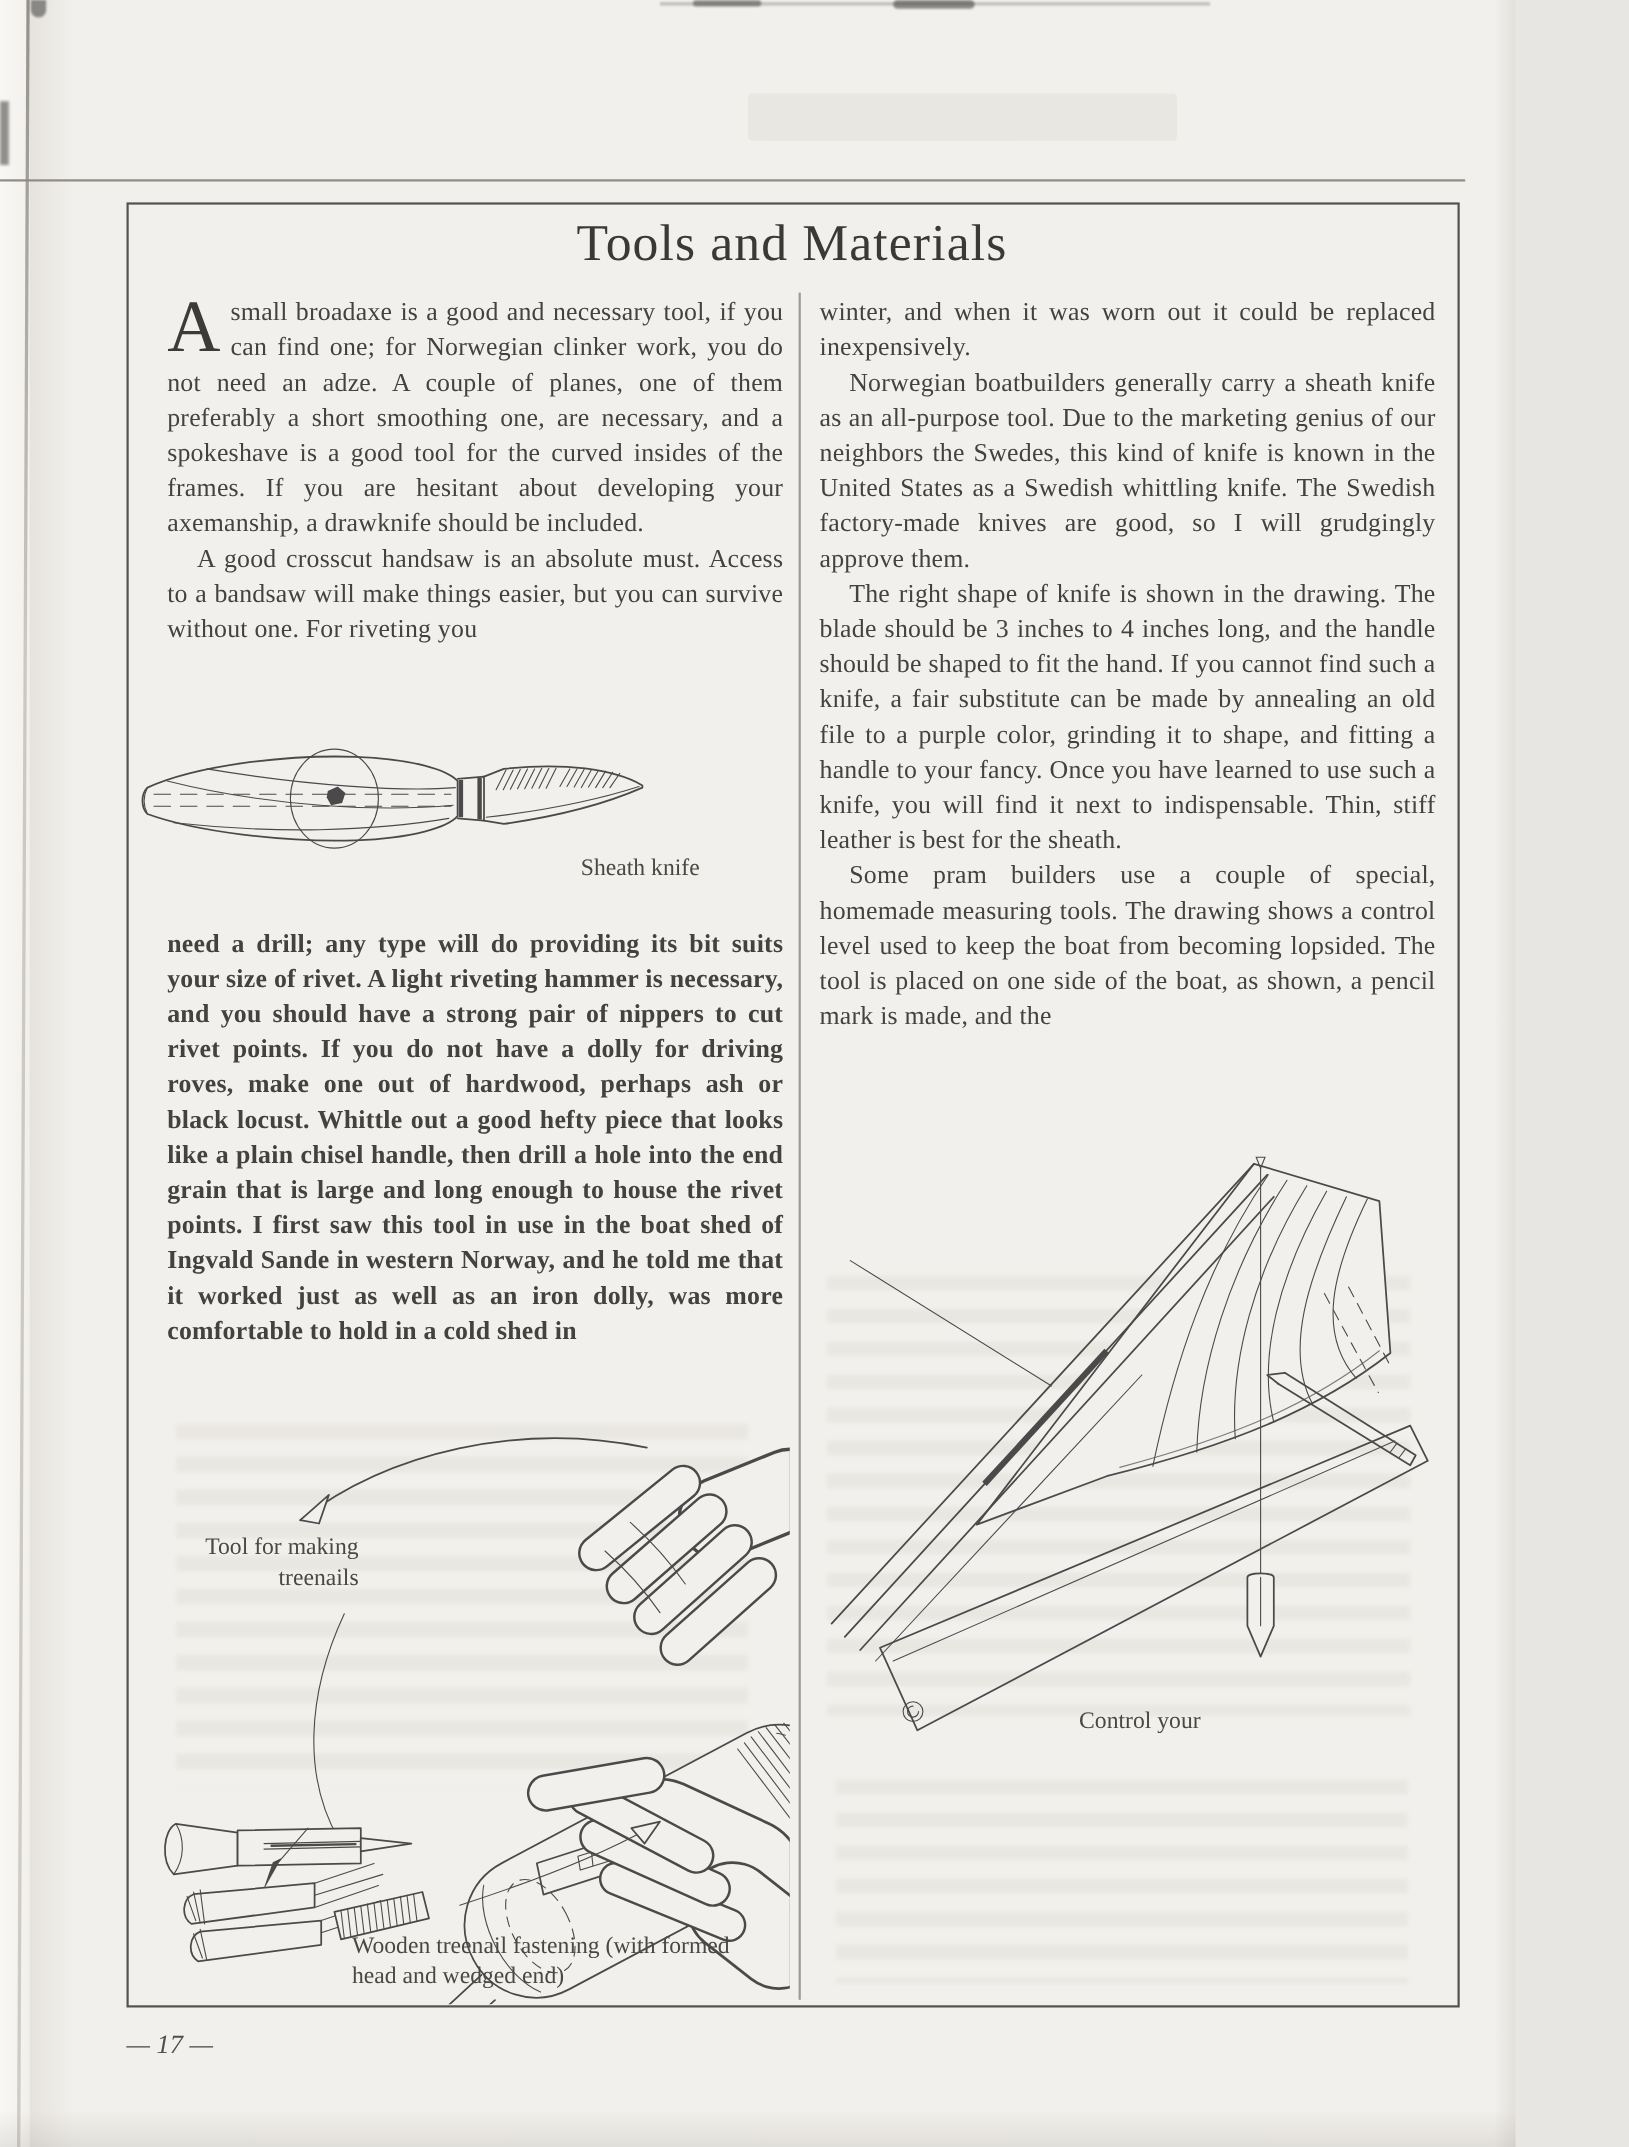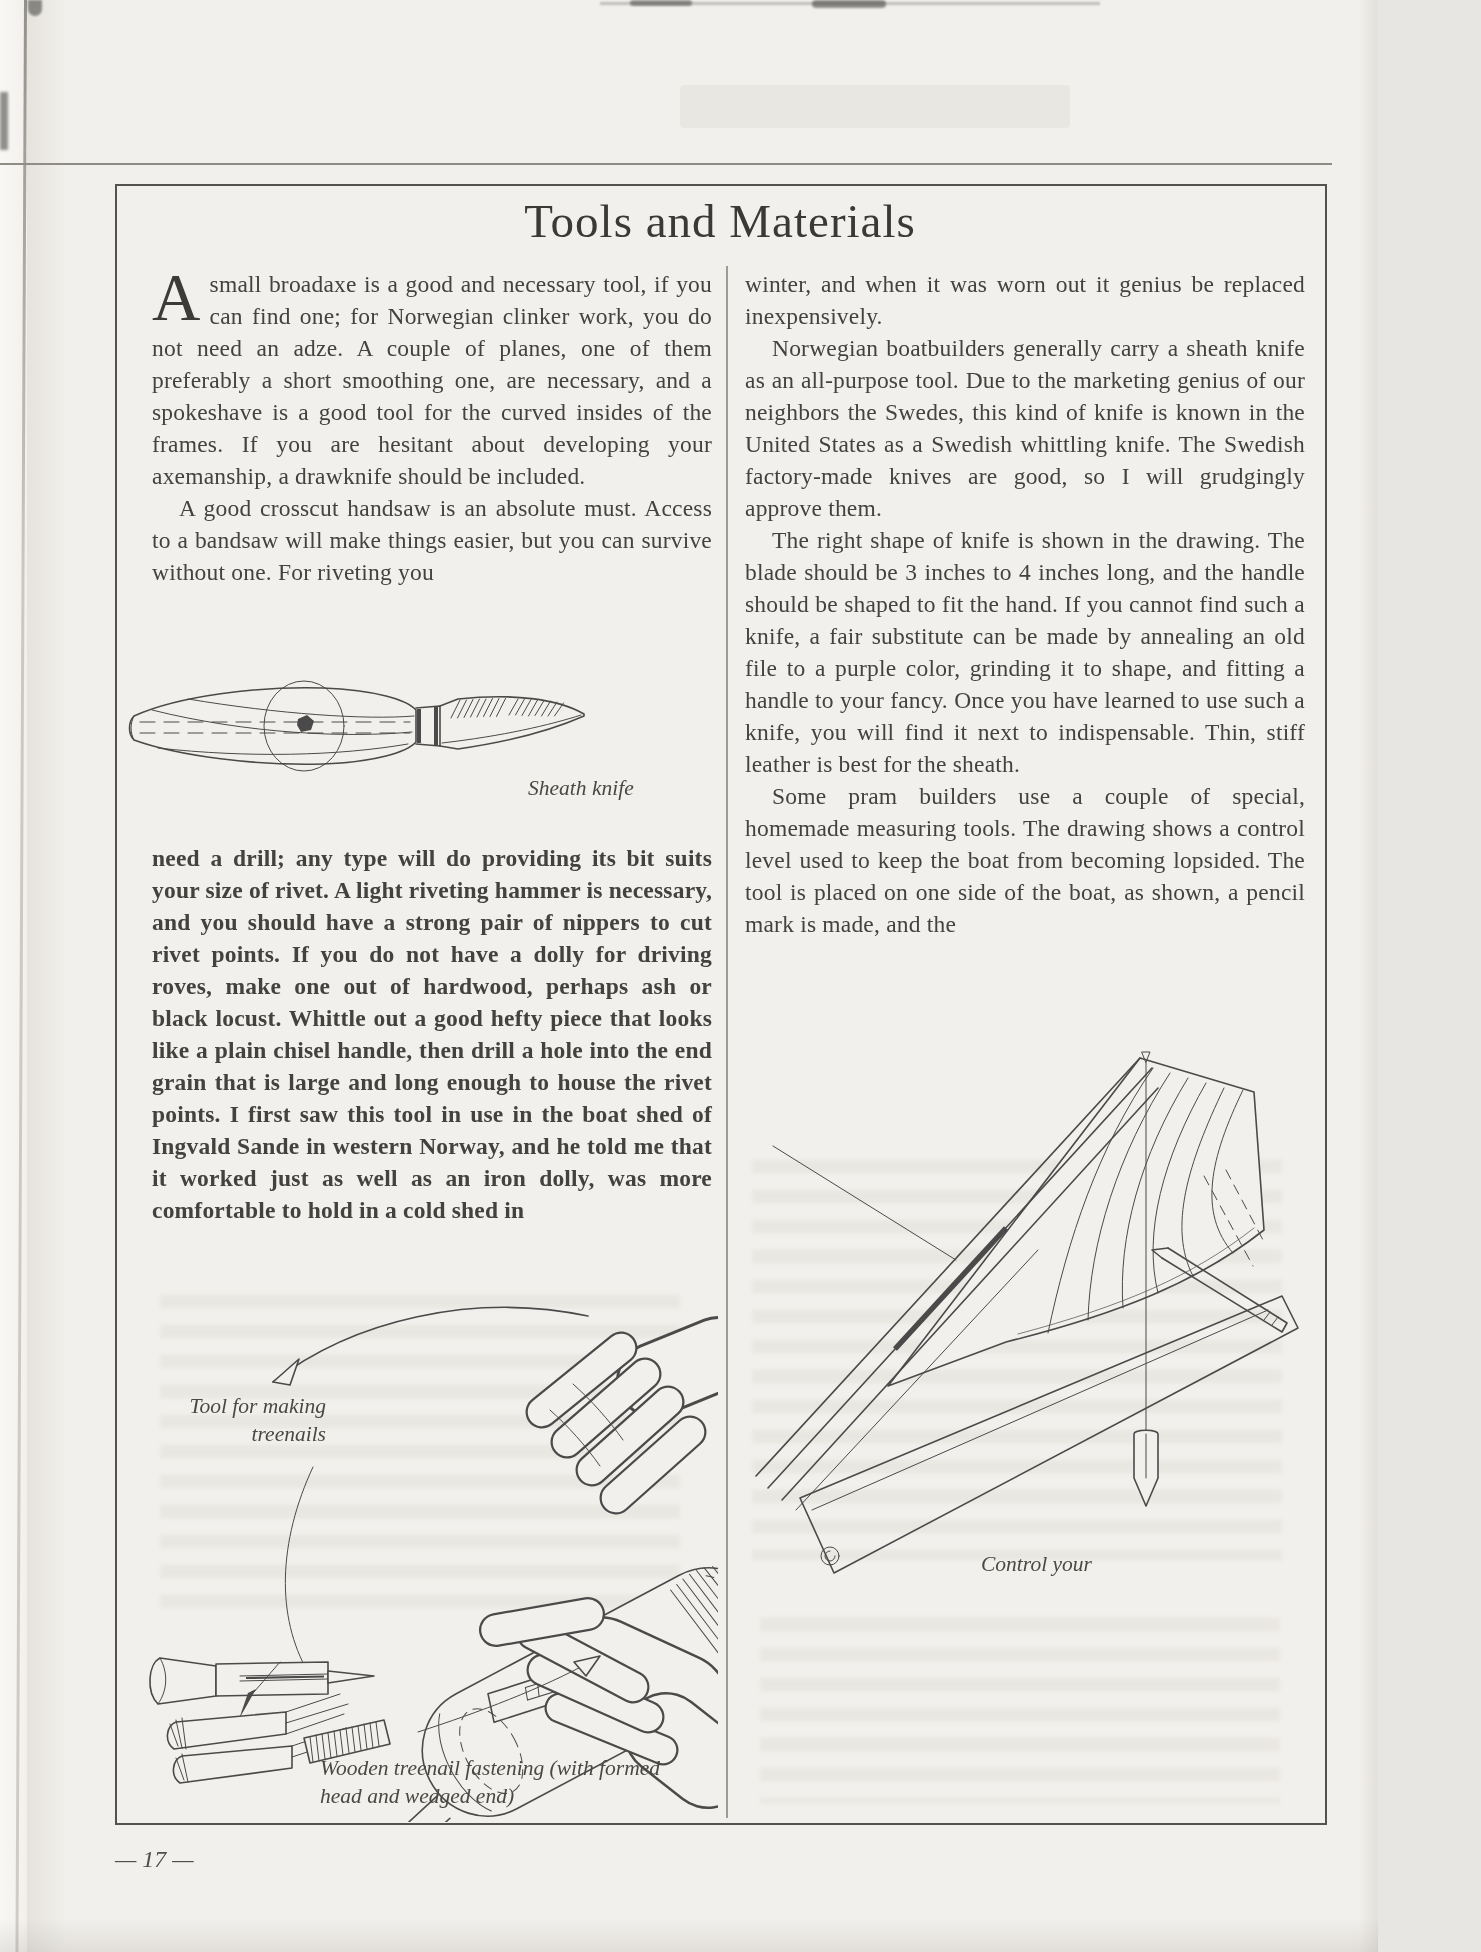--- a/index.html
+++ b/index.html
@@ -26,21 +26,21 @@
   .top-rule{position:absolute;left:0;top:163px;width:1332px;height:2px;background:#8f8b85;}
   .frame{position:absolute;left:115px;top:184px;width:1208px;height:1637px;border:2px solid #54524e;}
   .divider{position:absolute;left:726px;top:266px;width:2px;height:1552px;background:#8f8b85;opacity:.85;}
   
   .title{position:absolute;left:115px;top:194px;width:1210px;text-align:center;
          font-size:47px;letter-spacing:1px;color:#3b3936;}
   .tblock{position:absolute;text-align:justify;font-size:23.5px;line-height:32px;letter-spacing:.2px;}
   .tblock p{margin:0;}
   .ind{text-indent:27px;}
   .dropcap{float:left;font-size:67px;line-height:53px;padding:3px 9px 0 0;color:#3d3b37;}
-  .cap{position:absolute;font-style:italic;font-size:21.5px;line-height:1.32;color:#4a4843;}
+  .cap{position:absolute;font-size:21.5px;line-height:1.32;color:#4a4843;}
   .pagenum{position:absolute;left:115px;top:1846px;width:1210px;
            font-style:italic;font-size:24px;color:#504e4a;}
   
   .fig{position:absolute;}
   svg{display:block;}
   .ln{stroke:#4a4a4a;stroke-width:1.6;fill:none;stroke-linecap:round;stroke-linejoin:round;}
   .ln1{stroke:#4a4a4a;stroke-width:1;fill:none;stroke-linecap:round;}
   .fillp{fill:#f2f0ec;}
   .cd{stroke:#4a4a4a;fill:none;stroke-linecap:round;}
   .cp{stroke:#f2f0ec;fill:none;stroke-linecap:round;}
@@ -191,21 +191,21 @@
       <g>
         <path class="ln1" d="M300,470 C362,450 425,426 472,400"></path>
         <path class="ln fillp" d="M482,394 L456,400 L468,414 Z"></path>
       </g>
     </svg>
     <div class="cap" style="left:28px;top:130px;width:180px;text-align:right;">Tool for making treenails</div>
     <div class="cap" style="left:202px;top:492px;width:352px;">Wooden treenail fastening (with formed head and wedged end)</div>
   </div>
 
   <div class="tblock" style="left:745px;top:268px;width:560px;">
-    <p>winter, and when it was worn out it genius be replaced inexpensively.</p>
+    <p>winter, and when it was worn out it could be replaced inexpensively.</p>
     <p class="ind">Norwegian boatbuilders generally carry a sheath knife as an all-purpose tool. Due to the marketing genius of our neighbors the Swedes, this kind of knife is known in the United States as a Swedish whittling knife. The Swedish factory-made knives are good, so I will grudgingly approve them.</p>
     <p class="ind">The right shape of knife is shown in the drawing. The blade should be 3 inches to 4 inches long, and the handle should be shaped to fit the hand. If you cannot find such a knife, a fair substitute can be made by annealing an old file to a purple color, grinding it to shape, and fitting a handle to your fancy. Once you have learned to use such a knife, you will find it next to indispensable. Thin, stiff leather is best for the sheath.</p>
     <p class="ind">Some pram builders use a couple of special, homemade measuring tools. The drawing shows a control level used to keep the boat from becoming lopsided. The tool is placed on one side of the boat, as shown, a pencil mark is made, and the</p>
   </div>
 
   <div class="fig" style="left:738px;top:1028px;width:588px;height:592px;">
     <svg width="588" height="592" viewBox="0 0 588 592">
 
       <g>
         <path class="ln" d="M62,470 L544,268 M96,545 L560,300 M62,470 L96,545 M544,268 L560,300"></path>

